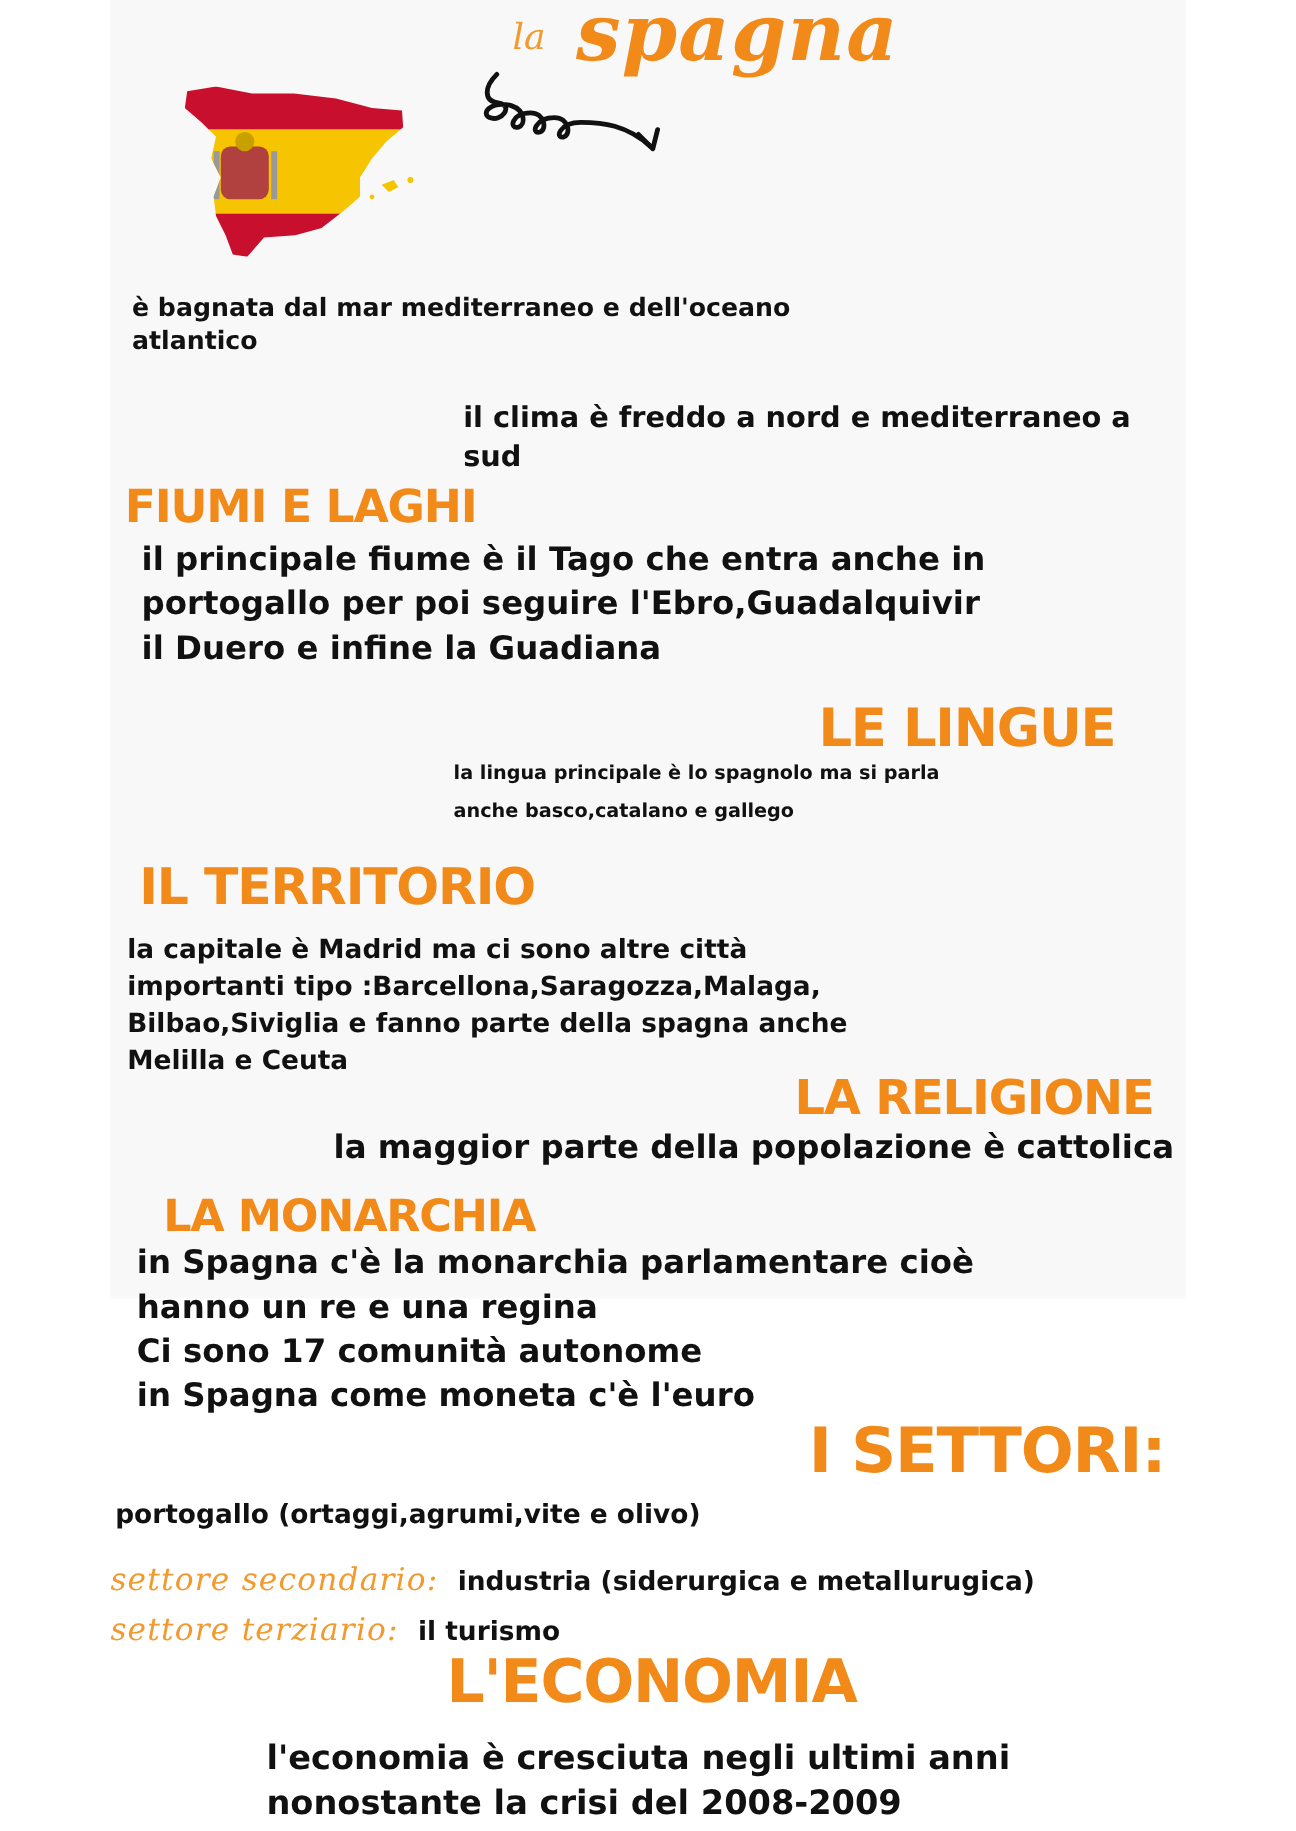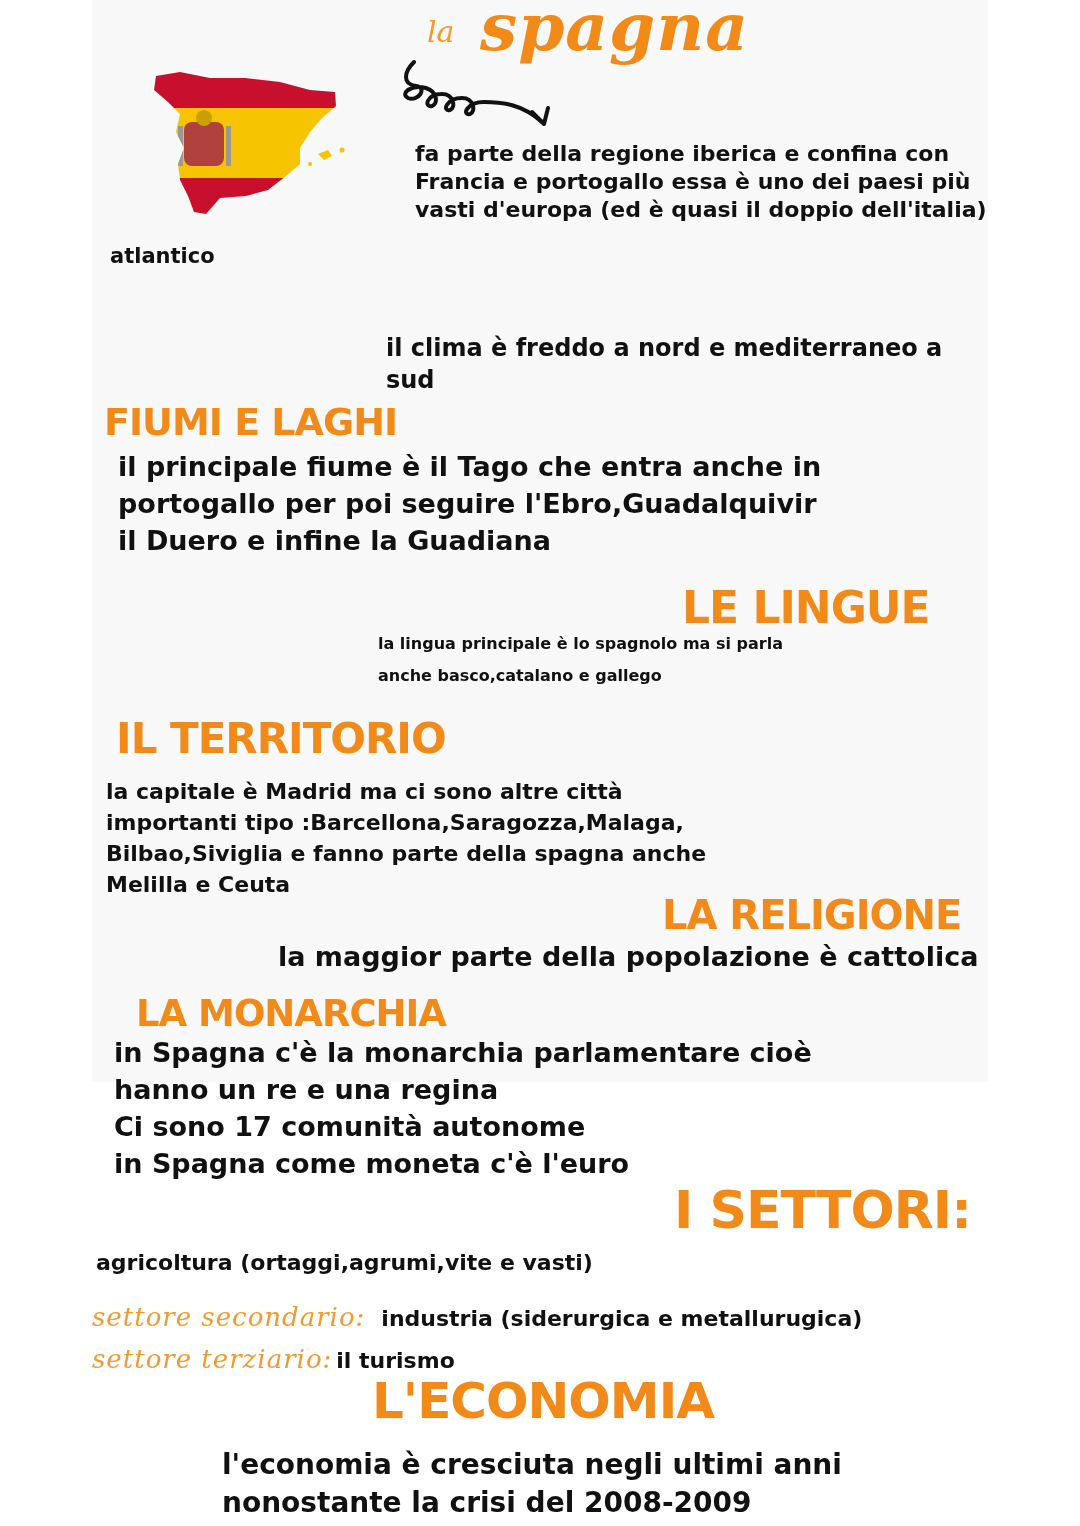--- a/index.html
+++ b/index.html
@@ -56,27 +56,23 @@
     <path d="M168,86 L178,82 L182,88 L174,92 Z" fill="#f6c400"></path>
     <circle cx="192" cy="82" r="2.5" fill="#f6c400"></circle>
     <circle cx="160" cy="96" r="2" fill="#f6c400"></circle>
   </svg>
 
   <svg class="abs" style="left:300px;top:58px" width="170" height="80" viewBox="0 0 170 80">
     <path d="M22,4 C12,14 10,26 24,28 C36,30 26,44 16,40 C8,36 18,26 34,30 C46,34 46,46 40,48 C32,50 34,36 50,36 C62,36 64,50 58,52 C50,54 54,40 70,40 C82,40 84,54 78,56 C70,58 74,44 92,44 C110,44 130,46 150,64" fill="none" stroke="#111" stroke-width="4" stroke-linecap="round"></path>
     <path d="M140,54 L152,66 L156,50" fill="none" stroke="#111" stroke-width="4" stroke-linecap="round" stroke-linejoin="round"></path>
   </svg>
 
-  <div class="abs txt" style="left:323px;top:140px;font-size:22px;line-height:28px;">
-    <div>fa parte della regione iberica e confina con</div>
-    <div>Francia e portogallo essa è uno dei paesi più</div>
-    <div>vasti d'europa (ed è quasi il doppio dell'italia)</div>
-  </div>
 
   <div class="abs txt" style="left:18px;top:242px;font-size:21px;line-height:28px;">
+    <div>è bagnata dal mar mediterraneo e dell'oceano</div>
     <div>atlantico</div>
   </div>
 
   <div class="abs txt" style="left:294px;top:332px;font-size:24px;line-height:32px;">
     <div>il clima è freddo a nord e mediterraneo a</div>
     <div>sud</div>
   </div>
 
   <div class="abs heading" style="left:12px;top:400px;font-size:38px;">FIUMI E LAGHI</div>
   <div class="abs txt" style="left:26px;top:448px;font-size:27px;line-height:37px;">
@@ -106,29 +102,29 @@
   <div class="abs txt" style="left:22px;top:1034px;font-size:27px;line-height:37px;">
     <div>in Spagna c'è la monarchia parlamentare cioè</div>
     <div>hanno un re e una regina</div>
     <div>Ci sono 17 comunità autonome</div>
     <div>in Spagna come moneta c'è l'euro</div>
   </div>
 
   <div class="abs heading" style="left:582px;top:1180px;font-size:52px;">I SETTORI:</div>
 
   <div class="abs row" style="left:0px;top:1250px;">
-    <span class="txt" style="font-size:22px;margin-left:4px;">agricoltura (ortaggi,agrumi,vite e vasti)</span>
+    <span class="txt" style="font-size:22px;margin-left:4px;">portogallo (ortaggi,agrumi,vite e olivo)</span>
   </div>
   <div class="abs row" style="left:0px;top:1302px;gap:12px;">
     <span class="script">settore secondario:</span>
     <span class="txt" style="font-size:22px;margin-left:4px;">industria (siderurgica e metallurugica)</span>
   </div>
   <div class="abs row" style="left:0px;top:1344px;">
     <span class="script">settore terziario:</span>
-    <span class="txt" style="font-size:22px;margin-left:4px;text-align:right;">il turismo</span>
+    <span class="txt" style="font-size:22px;margin-left:16px;text-align:right;">il turismo</span>
   </div>
 
   <div class="abs heading" style="left:280px;top:1372px;font-size:50px;">L'ECONOMIA</div>
   <div class="abs txt" style="left:130px;top:1446px;font-size:28px;line-height:38px;">
     <div>l'economia è cresciuta negli ultimi anni</div>
     <div>nonostante la crisi del 2008-2009</div>
   </div>
 
 </div>
 

